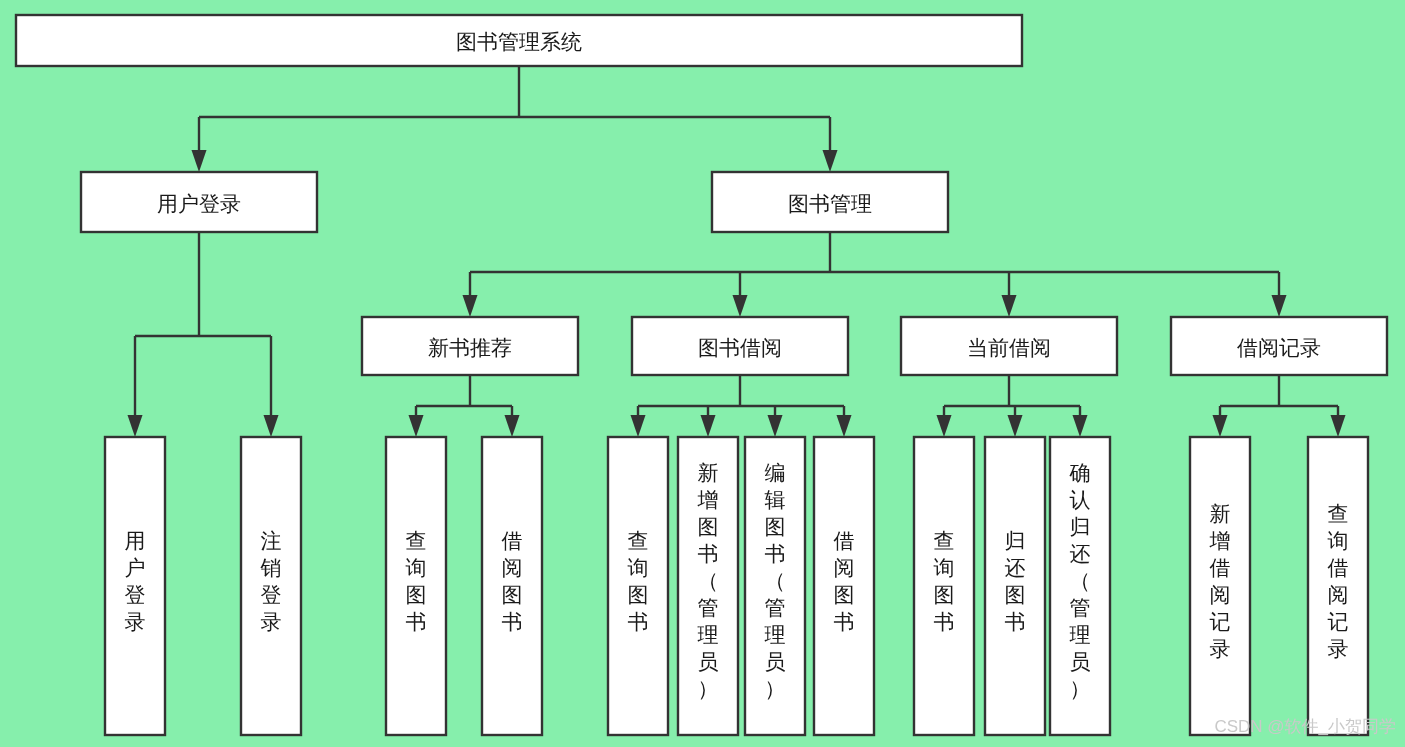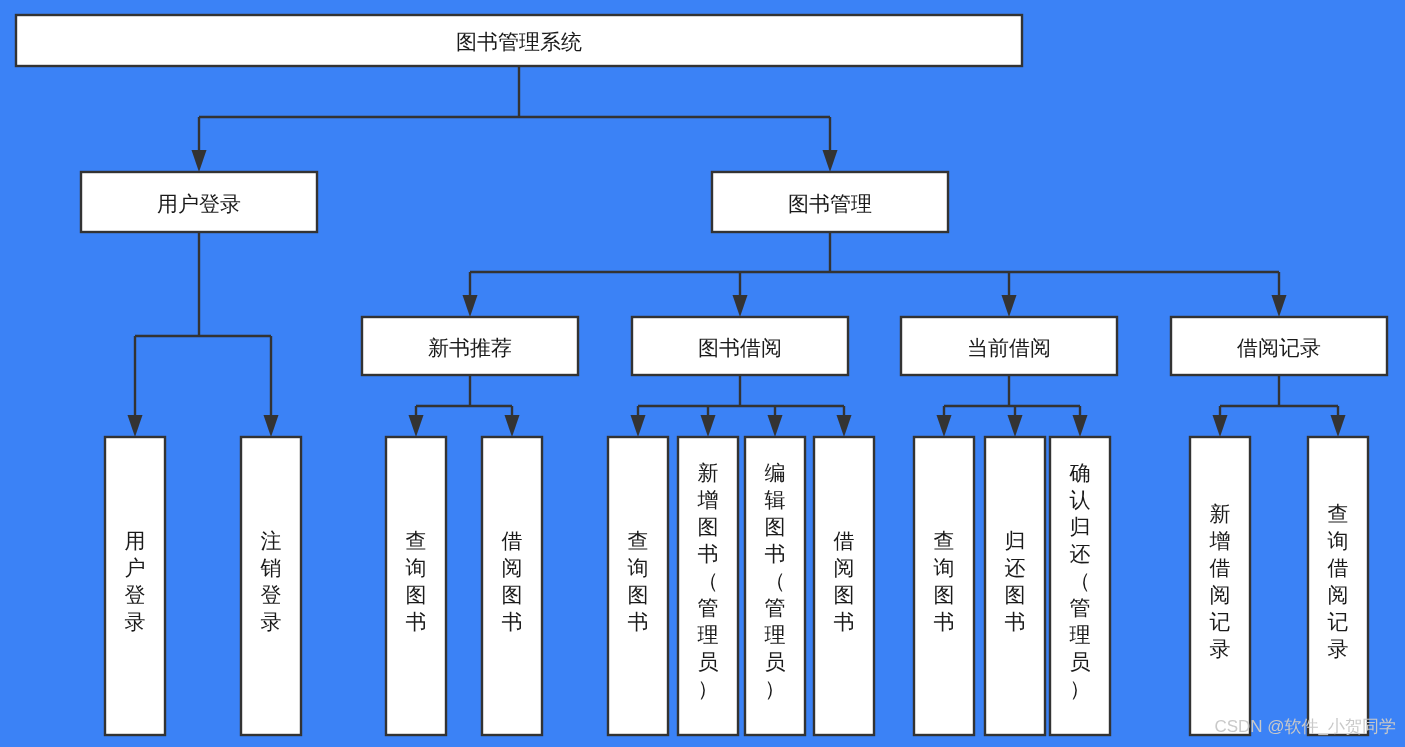--- a/index.html
+++ b/index.html
@@ -8,21 +8,21 @@
     padding: 0;
     background: #ffffff;
   }
   body {
     font-family: "Liberation Sans", "DejaVu Sans", sans-serif;
   }
   #diagram-root {
     position: relative;
     width: 1405px;
     height: 747px;
-    background: #3b82f6;
+    background: #86efac;
     overflow: hidden;
   }
   svg#tree-svg {
     position: absolute;
     left: 0;
     top: 0;
     width: 1405px;
     height: 747px;
     display: block;
   }

